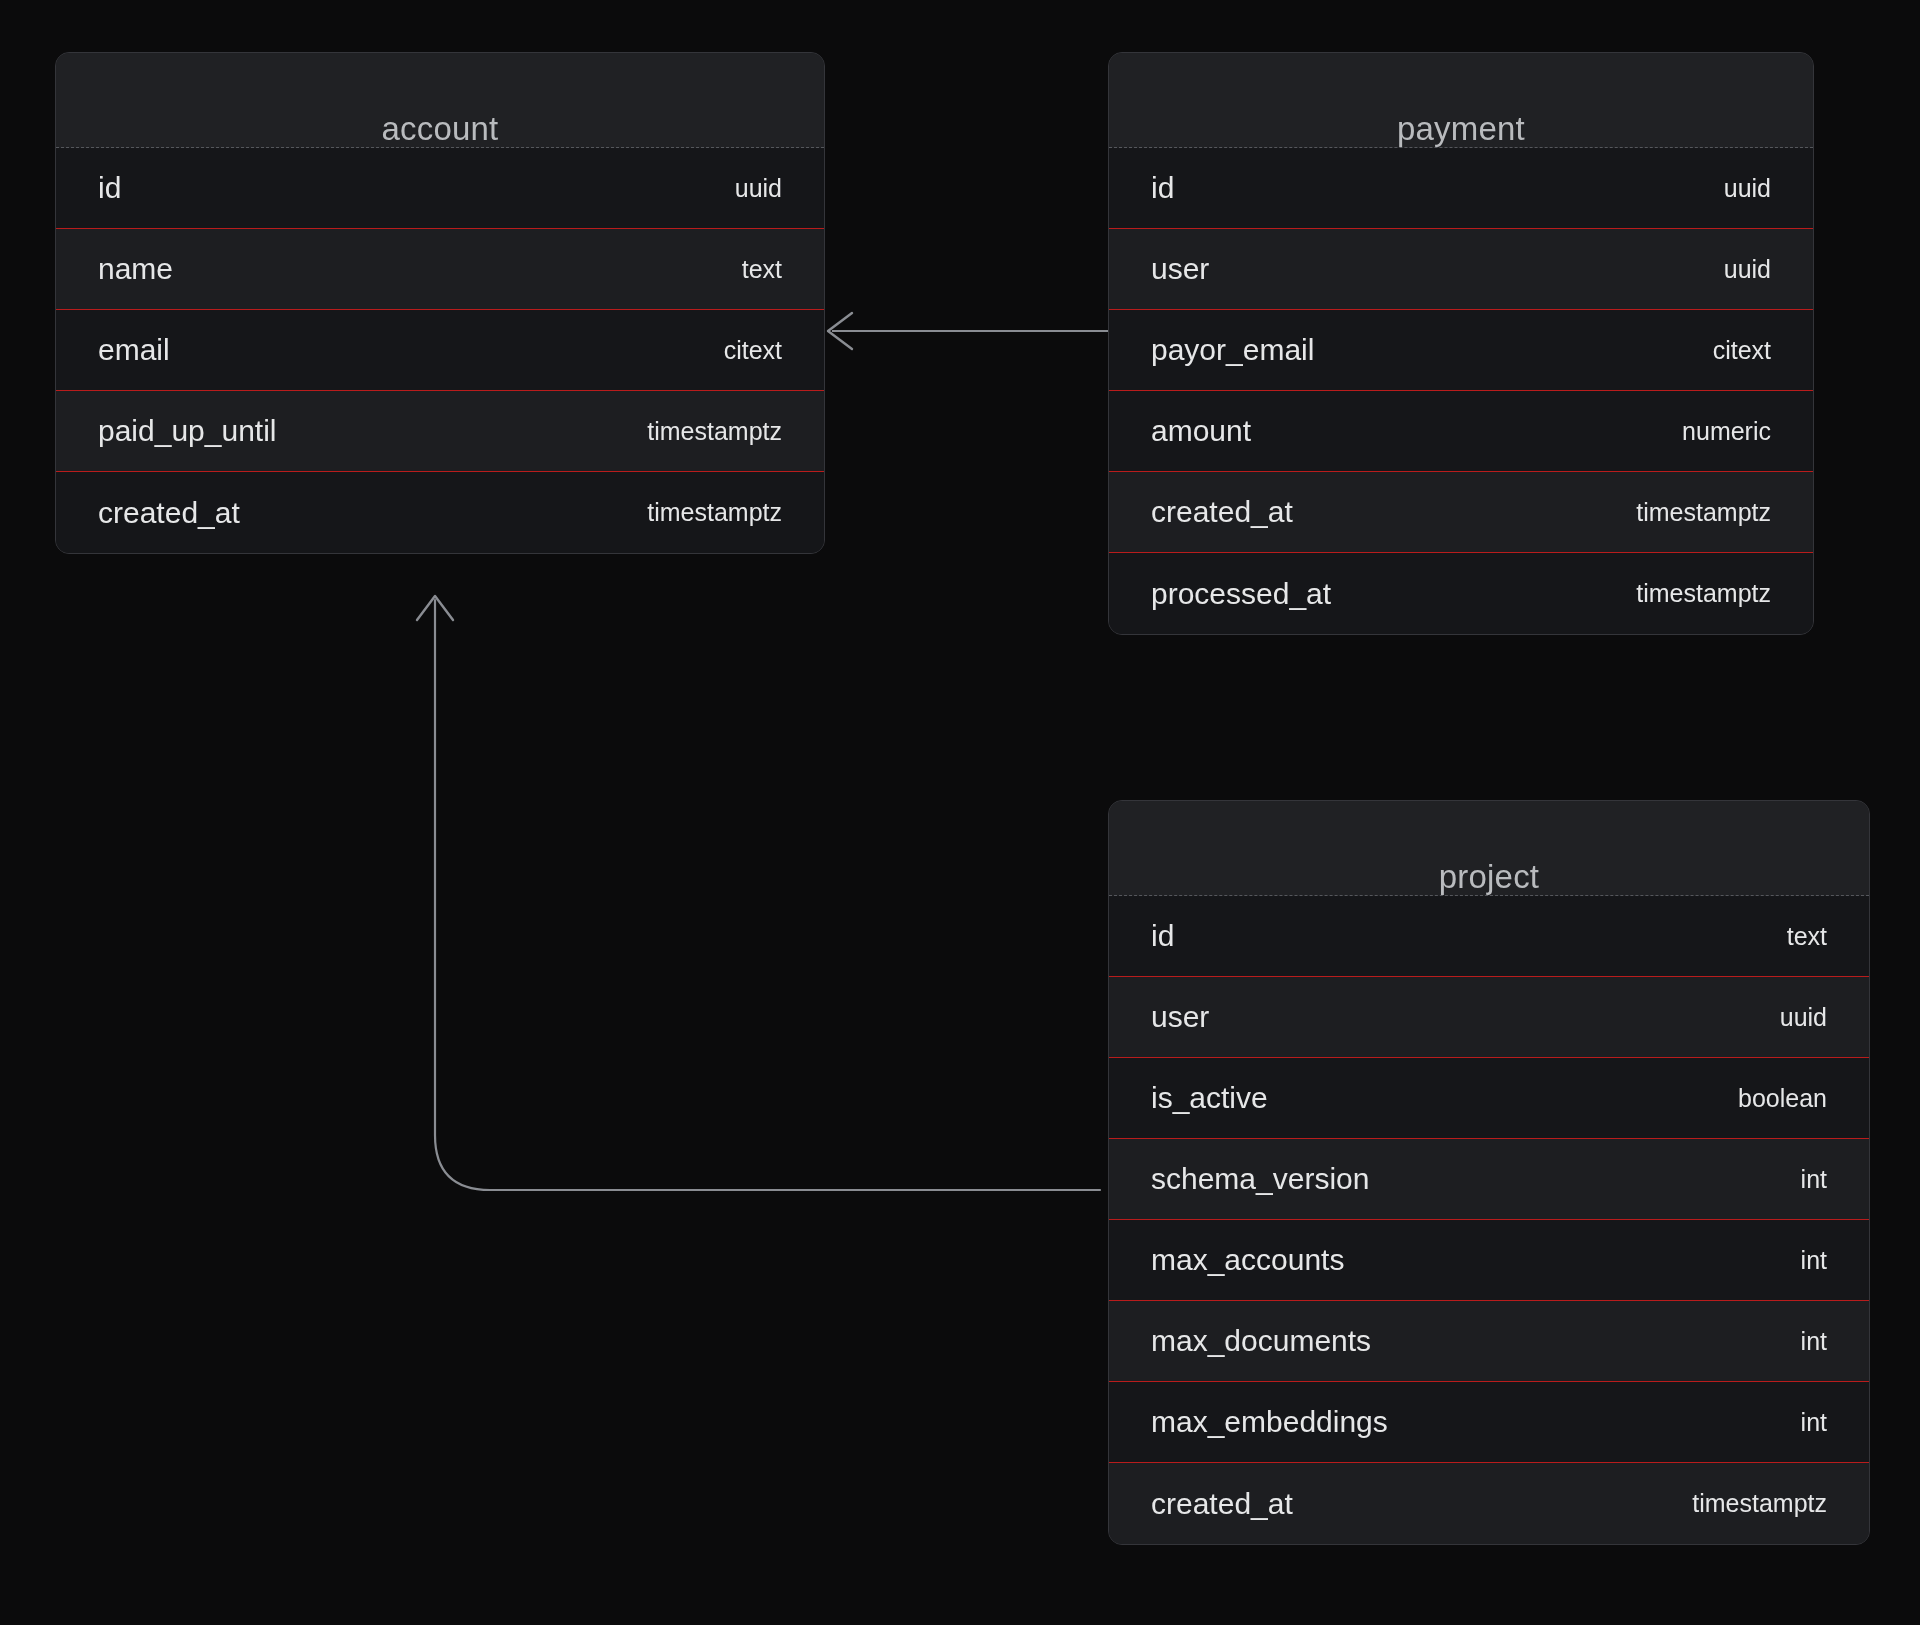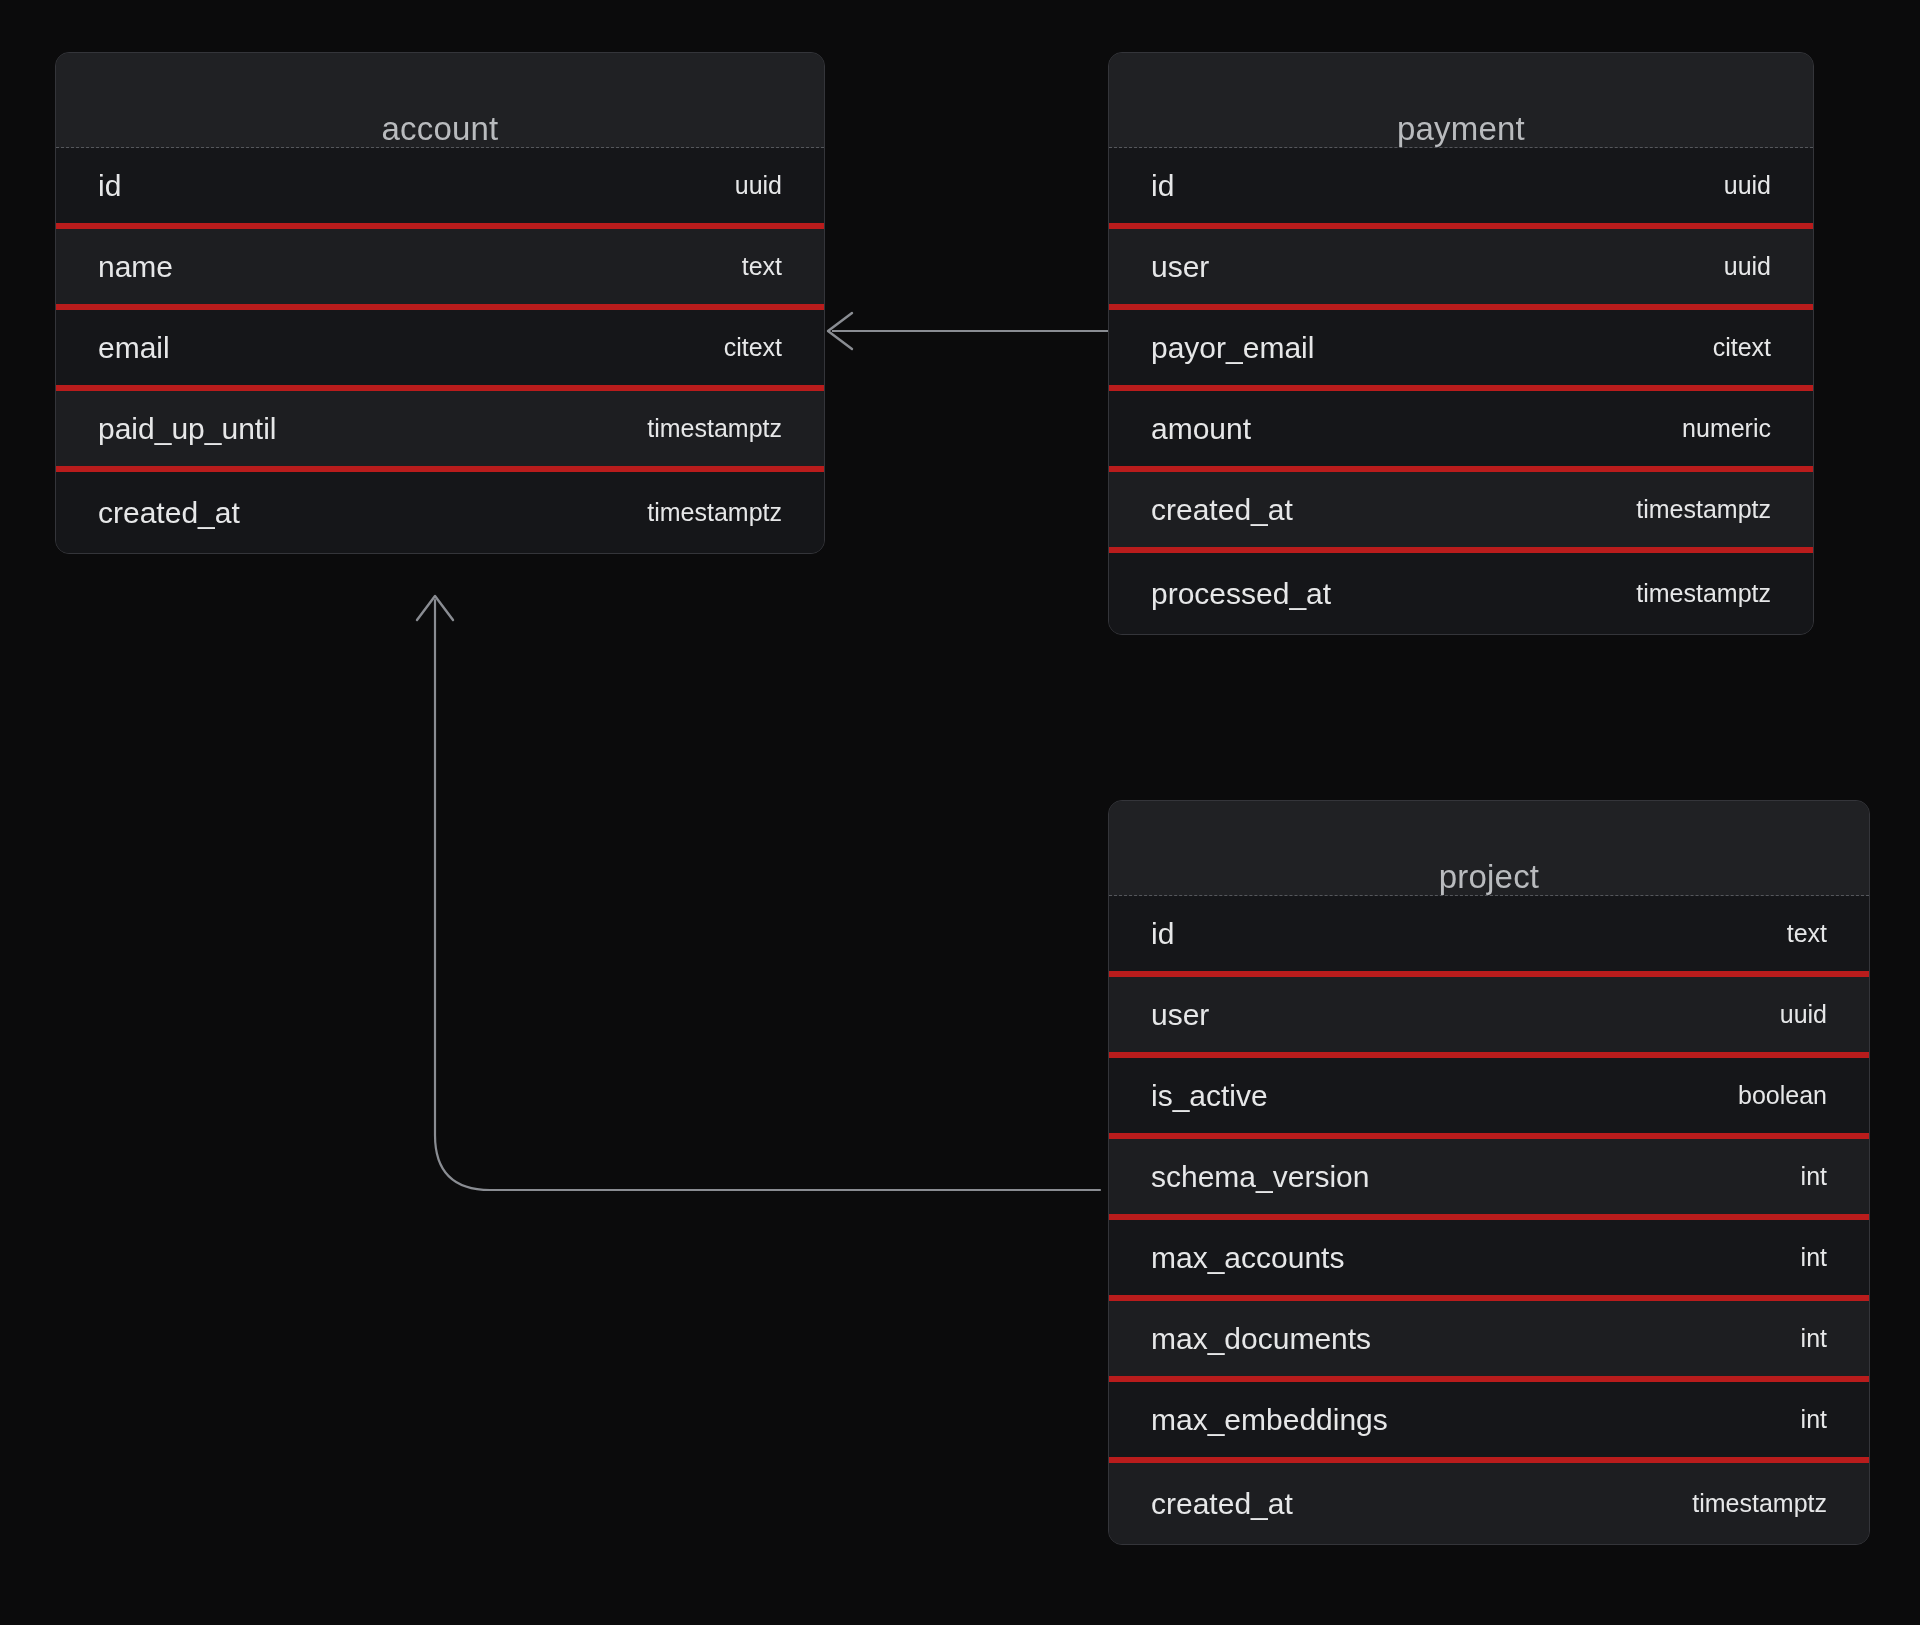--- a/index.html
+++ b/index.html
@@ -46,21 +46,21 @@
     border-bottom: 1px dashed #55575c;
   }
   .entity-rows { display: block; }
   .row {
     height: 81px;
     display: flex;
     align-items: center;
     justify-content: space-between;
     padding: 0 42px;
     box-sizing: border-box;
-    border-bottom: 6px solid #b91c1c;
+    border-bottom: 1px solid #b91c1c;
     background: #151619;
   }
   .row.alt { background: #1d1e21; gap: 32px; }
   .row:last-child { border-bottom: none; }
   .col-name {
     font-size: 30px;
     color: #e6e7e8;
     font-weight: 400;
     white-space: nowrap;
   }

